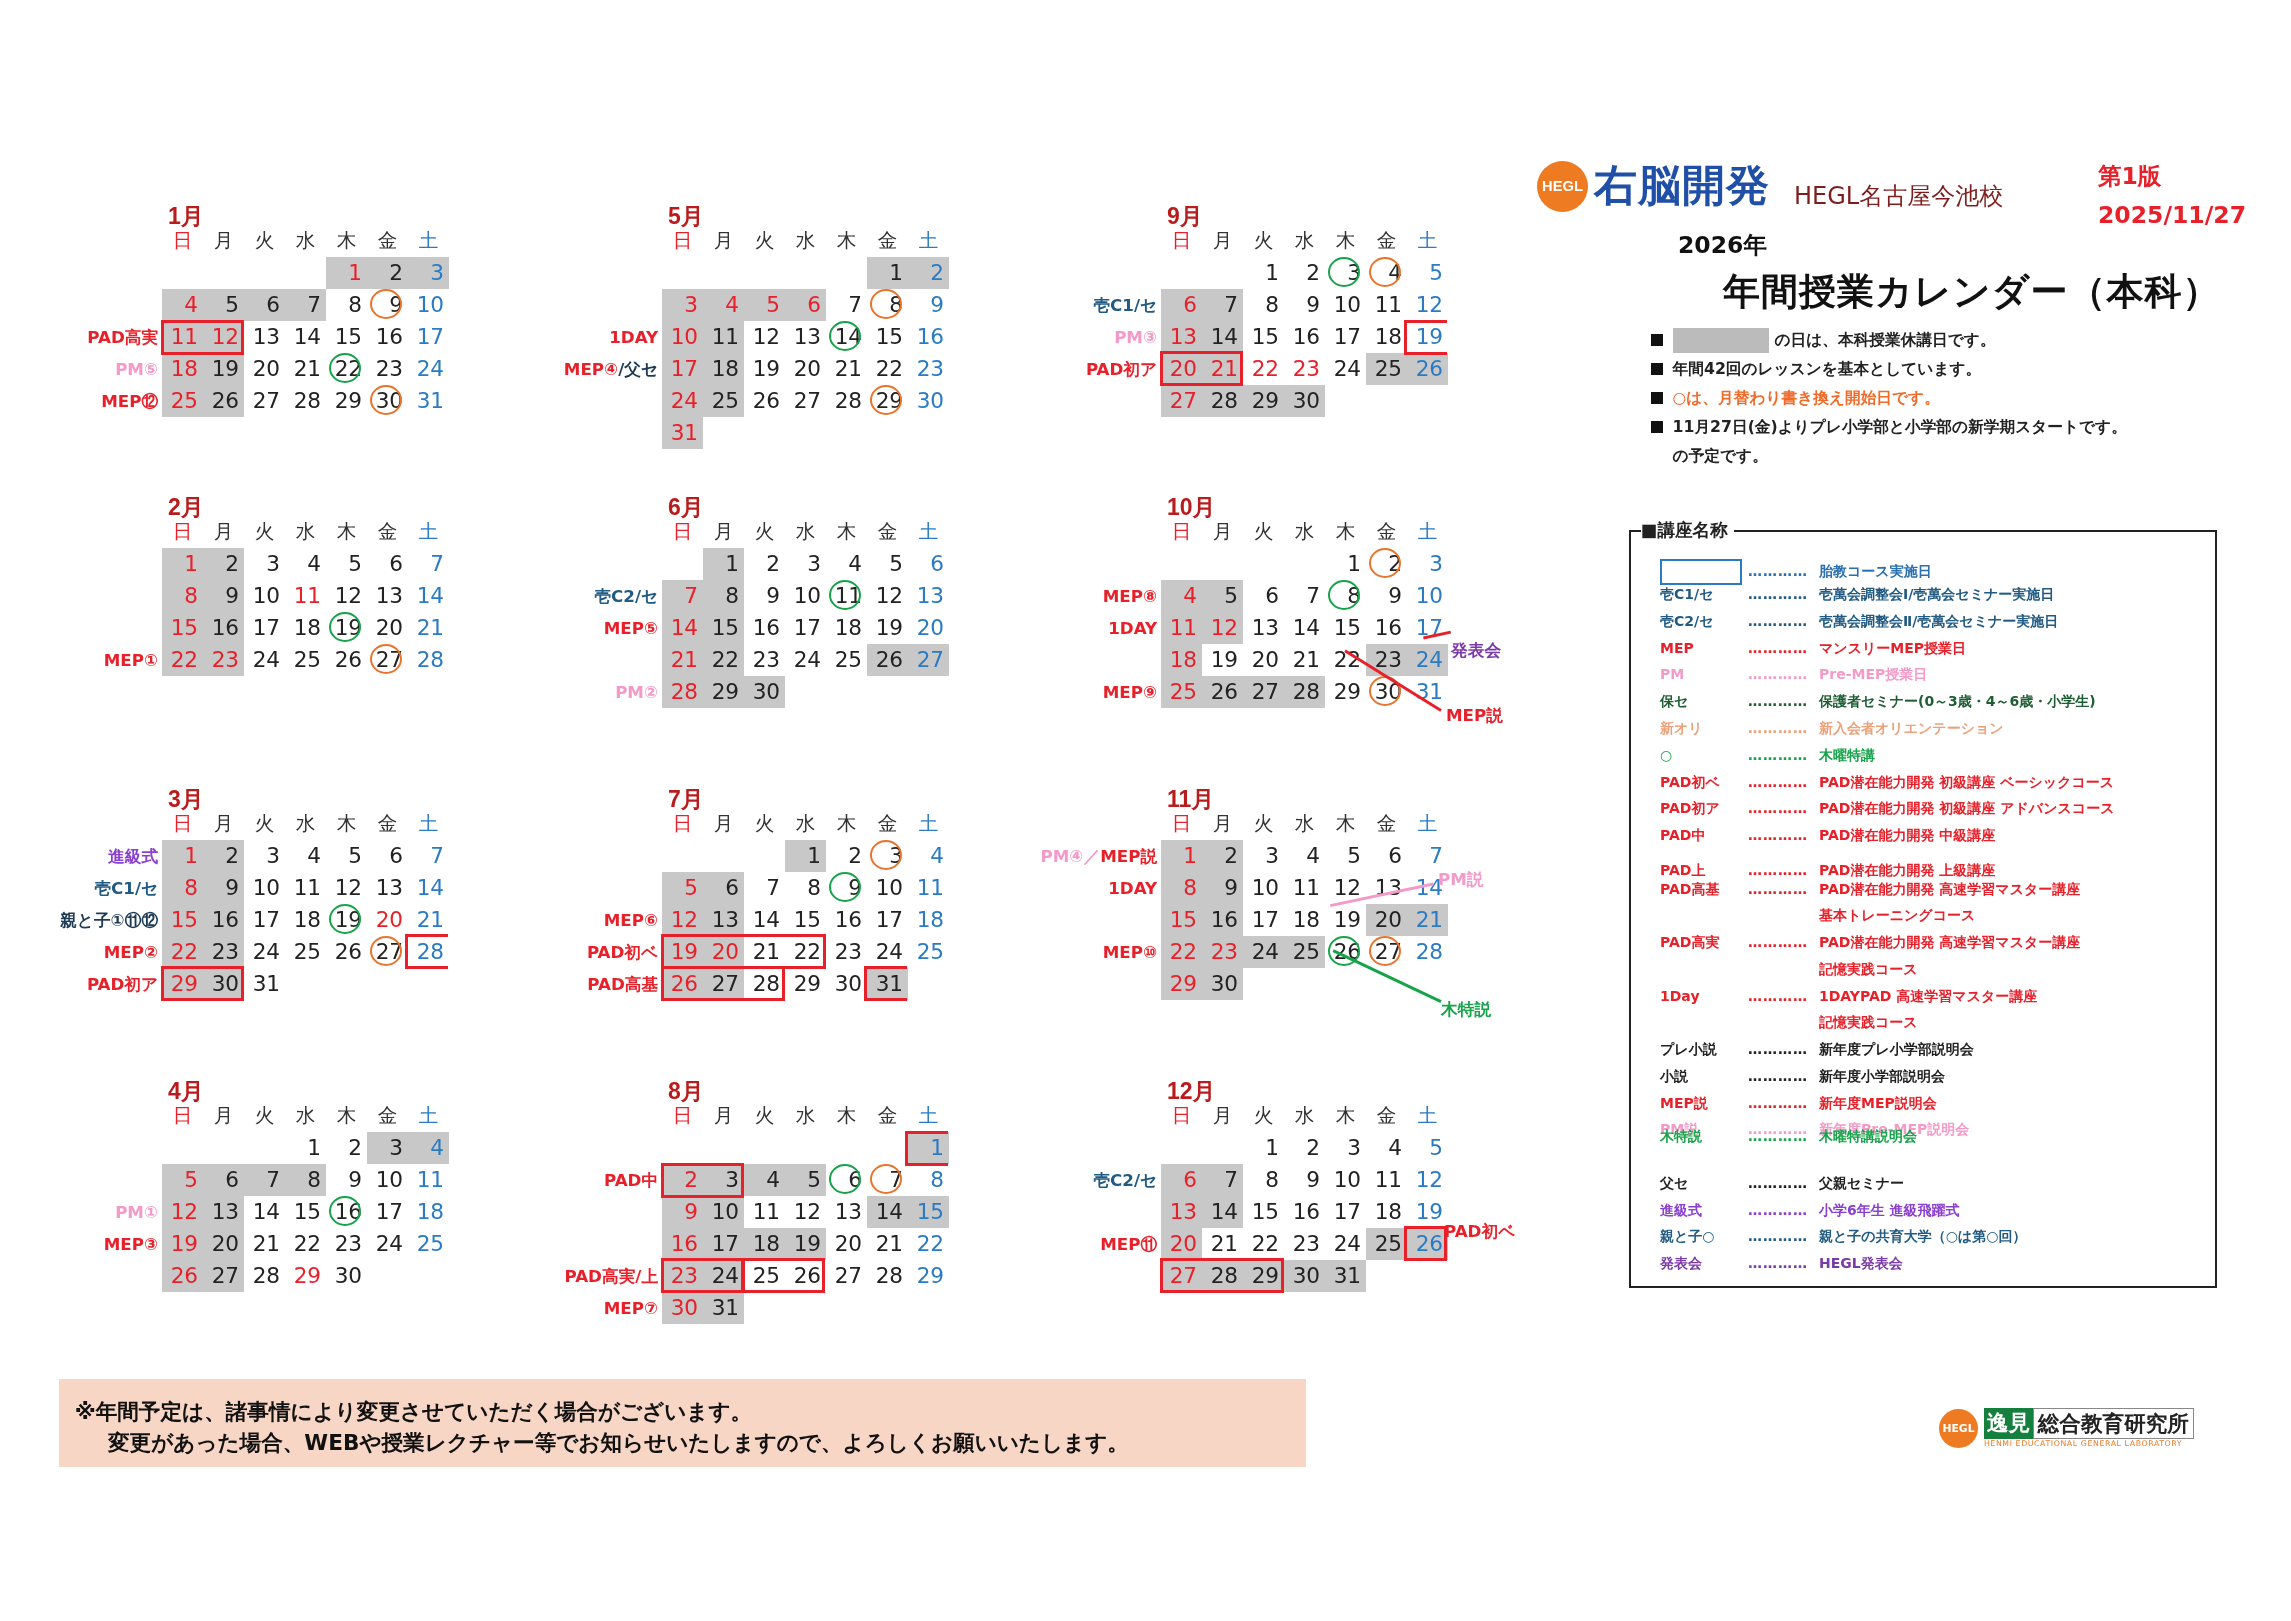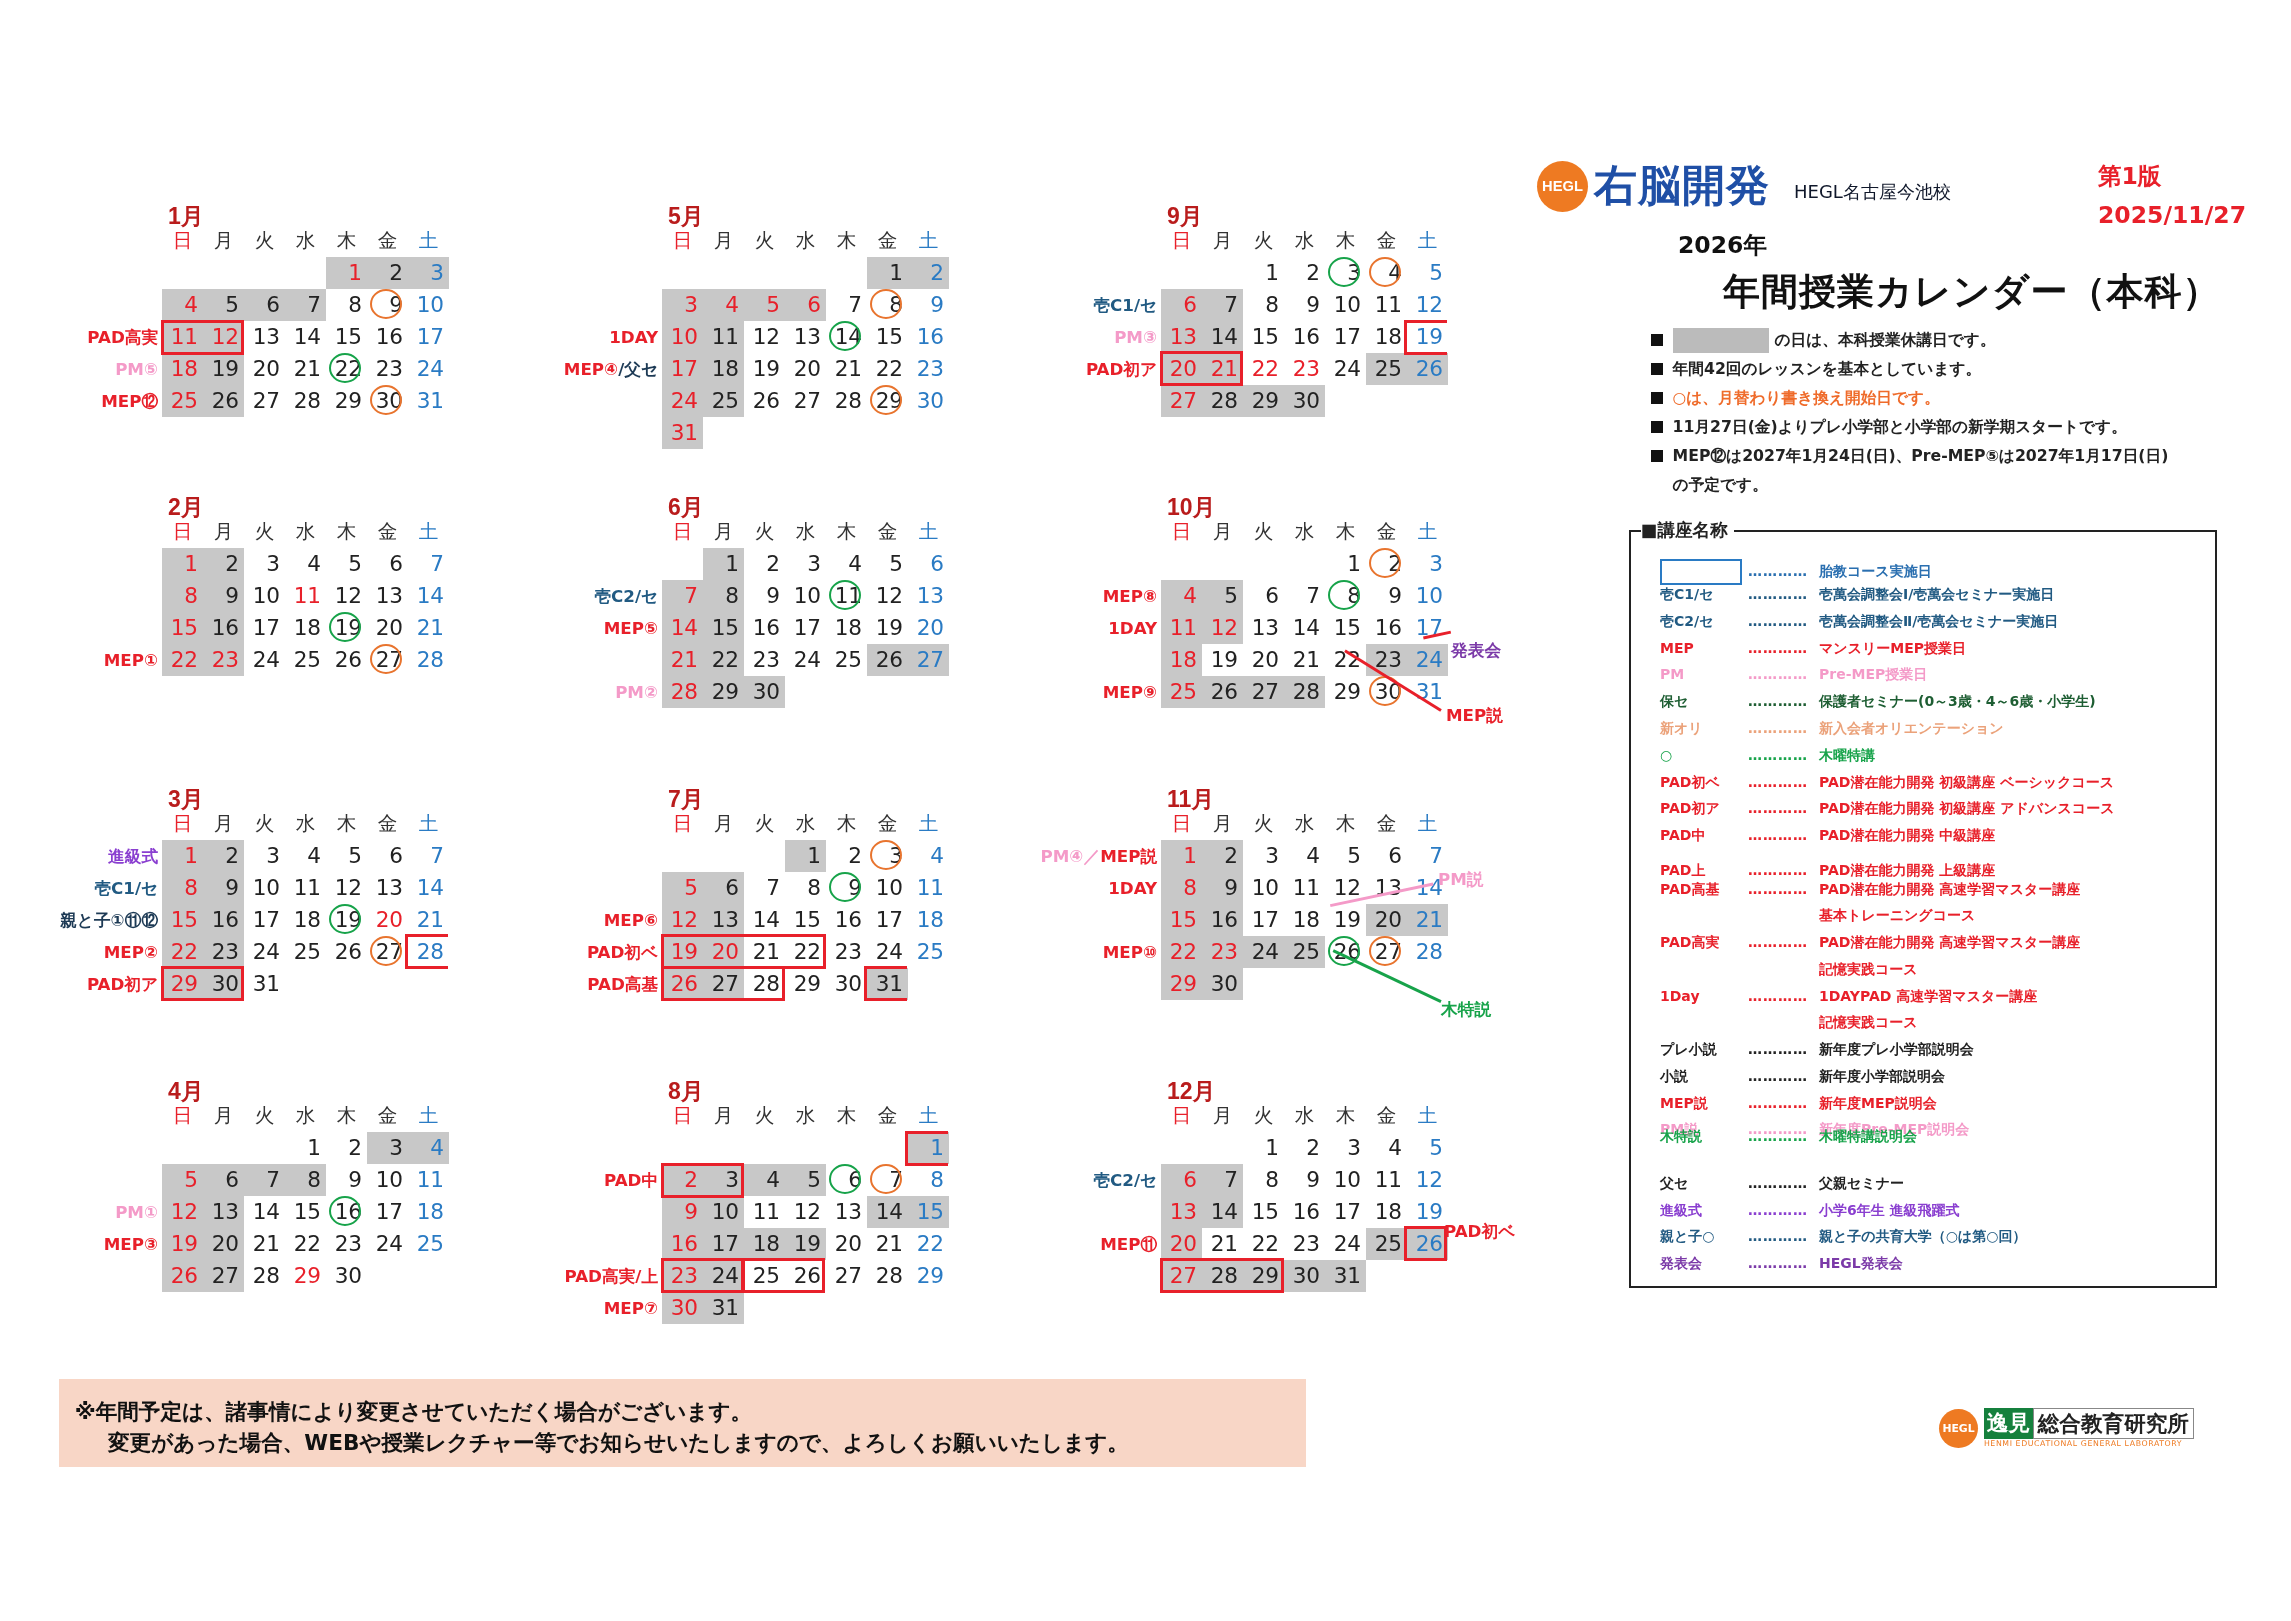--- a/index.html
+++ b/index.html
@@ -18,21 +18,21 @@
   .circle.green{border-color:#17a34a;}
   .row-label{position:absolute;right:100%;margin-right:3.9px;white-space:nowrap;font-size:16.7px;font-weight:bold;line-height:32px;top:0;}
   .lab-red{color:#e8202a;} .lab-pink{color:#f49ac8;} .lab-navy{color:#215a82;} .lab-purple{color:#8a3fd0;} .lab-dark{color:#1d3a55;}
   .box{position:absolute;border:3.9px solid #e8202a;box-sizing:border-box;pointer-events:none;}
   .annot{position:absolute;font-size:16.7px;font-weight:bold;white-space:nowrap;}
   svg.lines{position:absolute;left:0;top:0;pointer-events:none;}
 
   .header-logo{position:absolute;left:1537px;top:157px;display:flex;align-items:center;}
   .logo-badge{width:51px;height:51px;border-radius:50%;background:#ee7a22;color:#fff;font-weight:bold;font-size:14.7px;display:flex;align-items:center;justify-content:center;font-family:"Liberation Sans",sans-serif;}
   .logo-text{font-size:43px;font-weight:bold;color:#1f4fa6;margin-left:5.9px;letter-spacing:1px;font-family:"DejaVu Sans",sans-serif;}
-  .school{position:absolute;left:1794px;top:180px;font-size:18px;color:#0f172a;}
+  .school{position:absolute;left:1794px;top:180px;font-size:24px;color:#7f1d1d;}
   .edition{position:absolute;left:2098px;top:157px;font-size:23.5px;font-weight:bold;color:#e8202a;line-height:39px;}
   .year{position:absolute;left:1678px;top:229px;font-size:23.5px;font-weight:bold;color:#111;}
   .main-title{position:absolute;left:1723px;top:267px;font-size:37px;font-weight:bold;color:#111;letter-spacing:1px;}
   .notes{position:absolute;left:1651px;top:325px;font-size:15.7px;font-weight:bold;line-height:29px;}
   .notes .n{position:relative;padding-left:21.6px;}
   .notes .n:before{content:"";position:absolute;left:0;top:8.8px;width:11.8px;height:11.8px;background:#111;}
   .notes .gray-swatch{display:inline-block;width:96px;height:25.5px;background:#bbbbbb;vertical-align:middle;margin-right:5.9px;}
   .notes .orange{color:#ef6b2a;}
   .legend{position:absolute;left:1629px;top:530px;width:588px;height:758px;border:2px solid #222;box-sizing:border-box;}
   .legend-title{position:absolute;left:9.8px;top:-13.7px;background:#fff;padding:0 5.9px 0 0;font-size:17.6px;font-weight:bold;}
@@ -65,21 +65,20 @@
   <div>2025/11/27</div>
 </div>
 <div class="year">2026年</div>
 <div class="main-title">年間授業カレンダー（本科）</div>
 
 <div class="notes" id="notes">
     <div class="n"><span class="gray-swatch"></span><span>の日は、本科授業休講日です。</span></div>
     <div class="n"><span>年間42回のレッスンを基本としています。</span></div>
     <div class="n orange"><span>○は、月替わり書き換え開始日です。</span></div>
     <div class="n"><span>11月27日(金)よりプレ小学部と小学部の新学期スタートです。</span></div>
-    <div class="n"><span>MEP⑫は2027年1月24日(日)、Pre-MEP⑤は2027年1月17日(日)</span></div>
     <div class="n indent" style="padding-left: 21.6px;"><span>の予定です。</span></div>
   </div>
 
 <div class="legend" id="legend">
   <div class="legend-title">■講座名称</div>
 <div class="legend-row c-blue" style="top: 27.4px;"><span class="code"><span class="legend-swatch"></span></span><span class="dots">…………</span><span>胎教コース実施日</span></div>
     <div class="legend-row c-navy" style="top: 54px;"><span class="code">壱C1/セ</span><span class="dots">…………</span><span>壱萬会調整会Ⅰ/壱萬会セミナー実施日</span></div>
     <div class="legend-row c-navy" style="top: 81px;"><span class="code">壱C2/セ</span><span class="dots">…………</span><span>壱萬会調整会Ⅱ/壱萬会セミナー実施日</span></div>
     <div class="legend-row c-red" style="top: 108px;"><span class="code">MEP</span><span class="dots">…………</span><span>マンスリーMEP授業日</span></div>
     <div class="legend-row c-pink" style="top: 134px;"><span class="code">PM</span><span class="dots">…………</span><span>Pre-MEP授業日</span></div>

